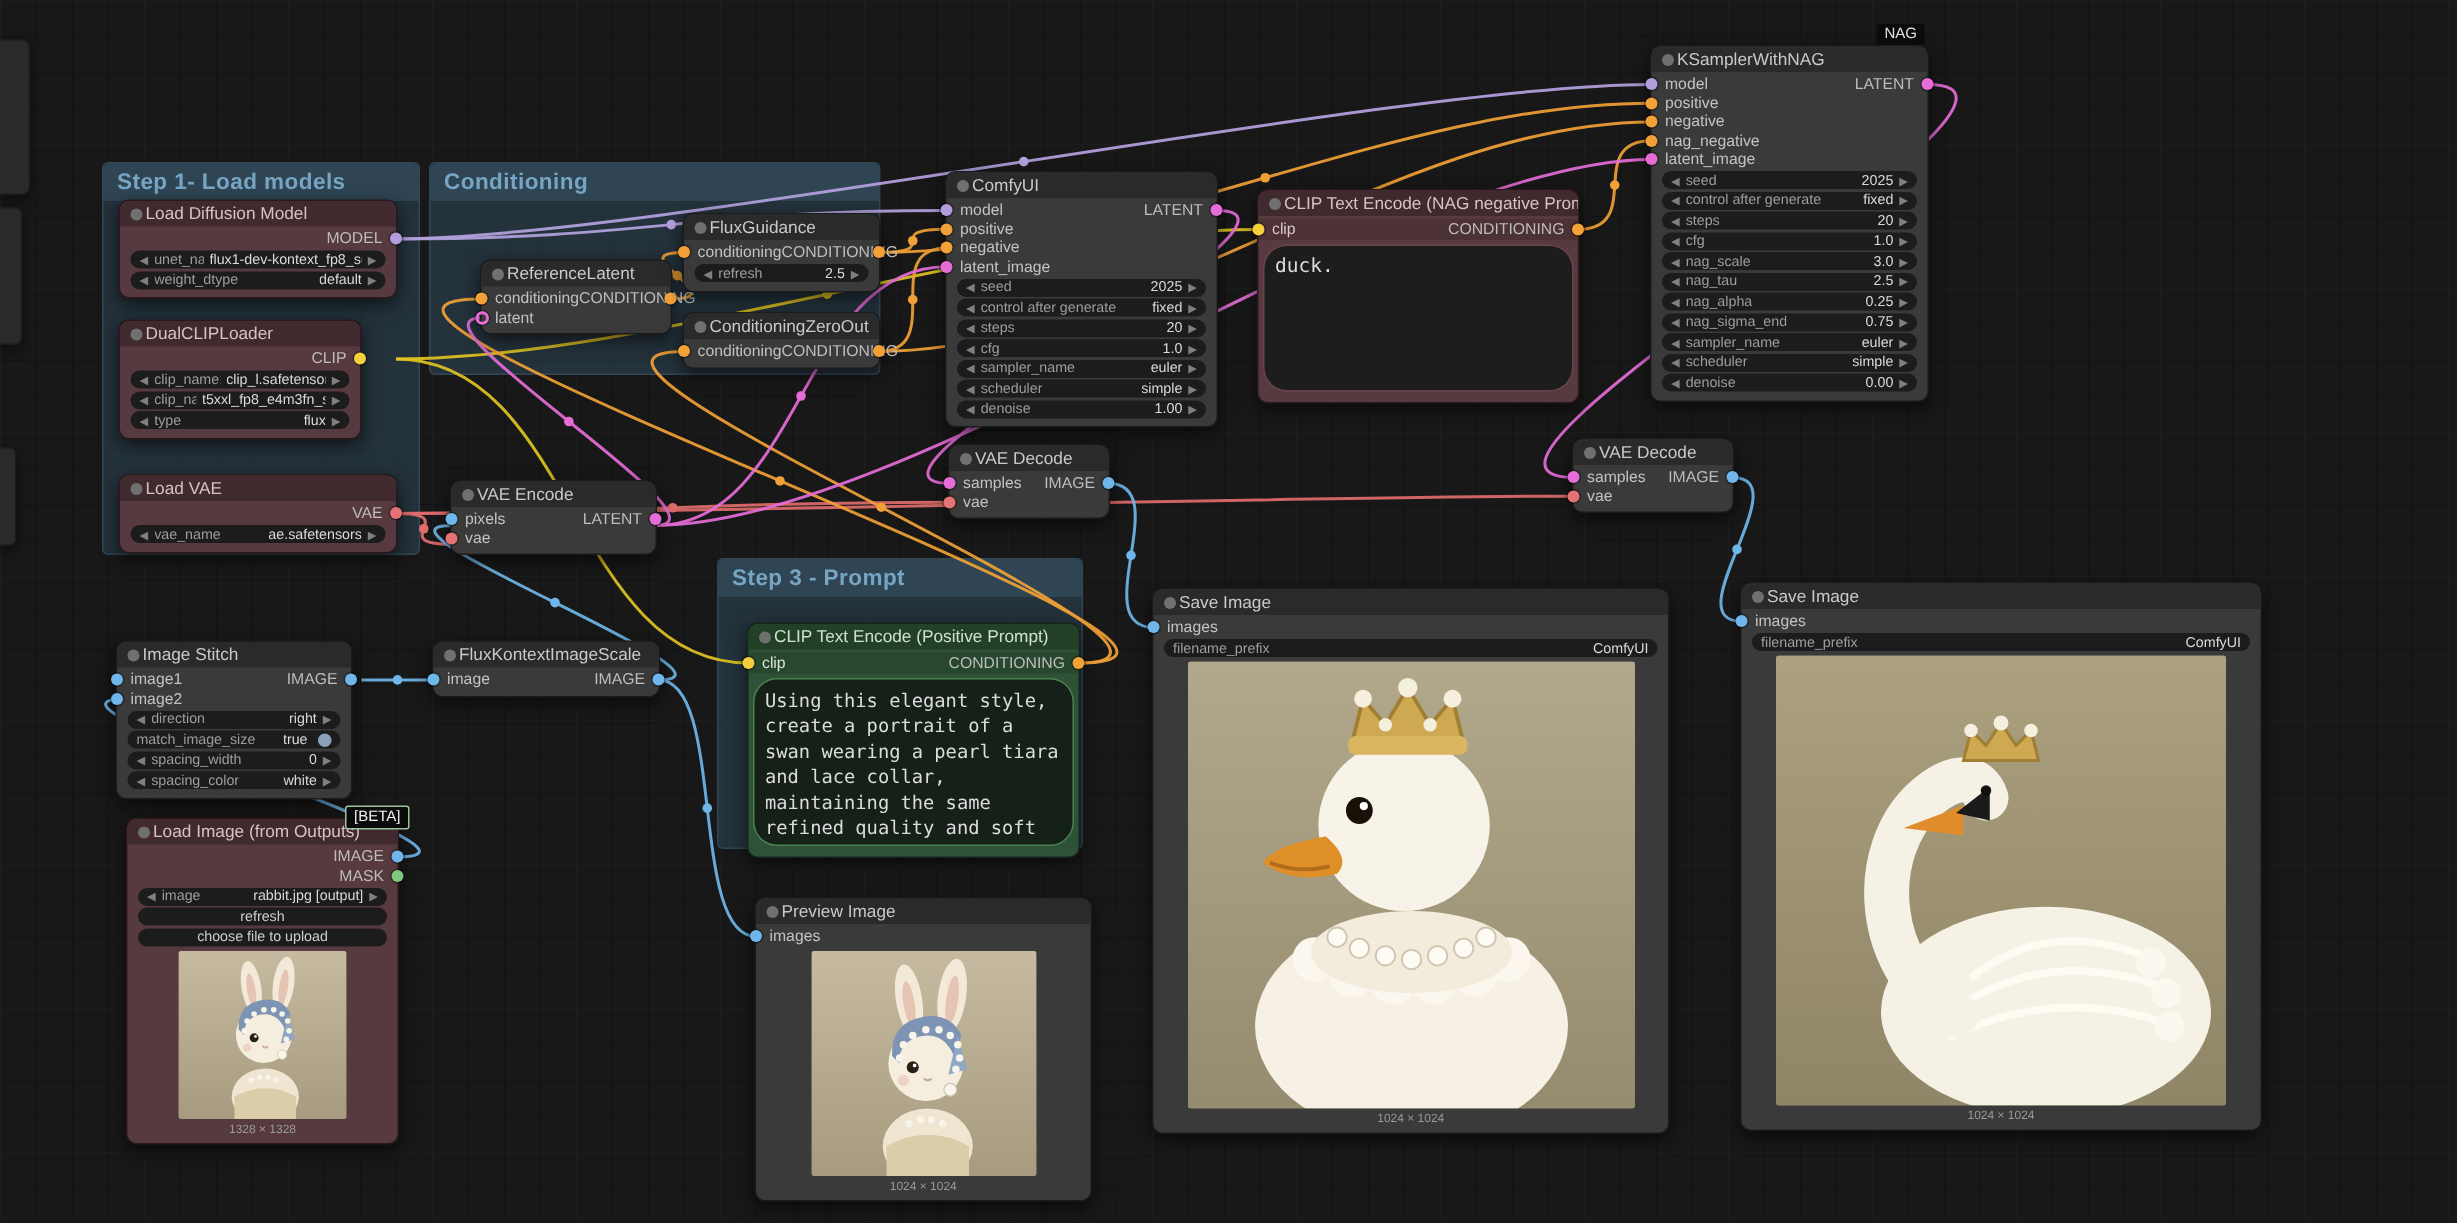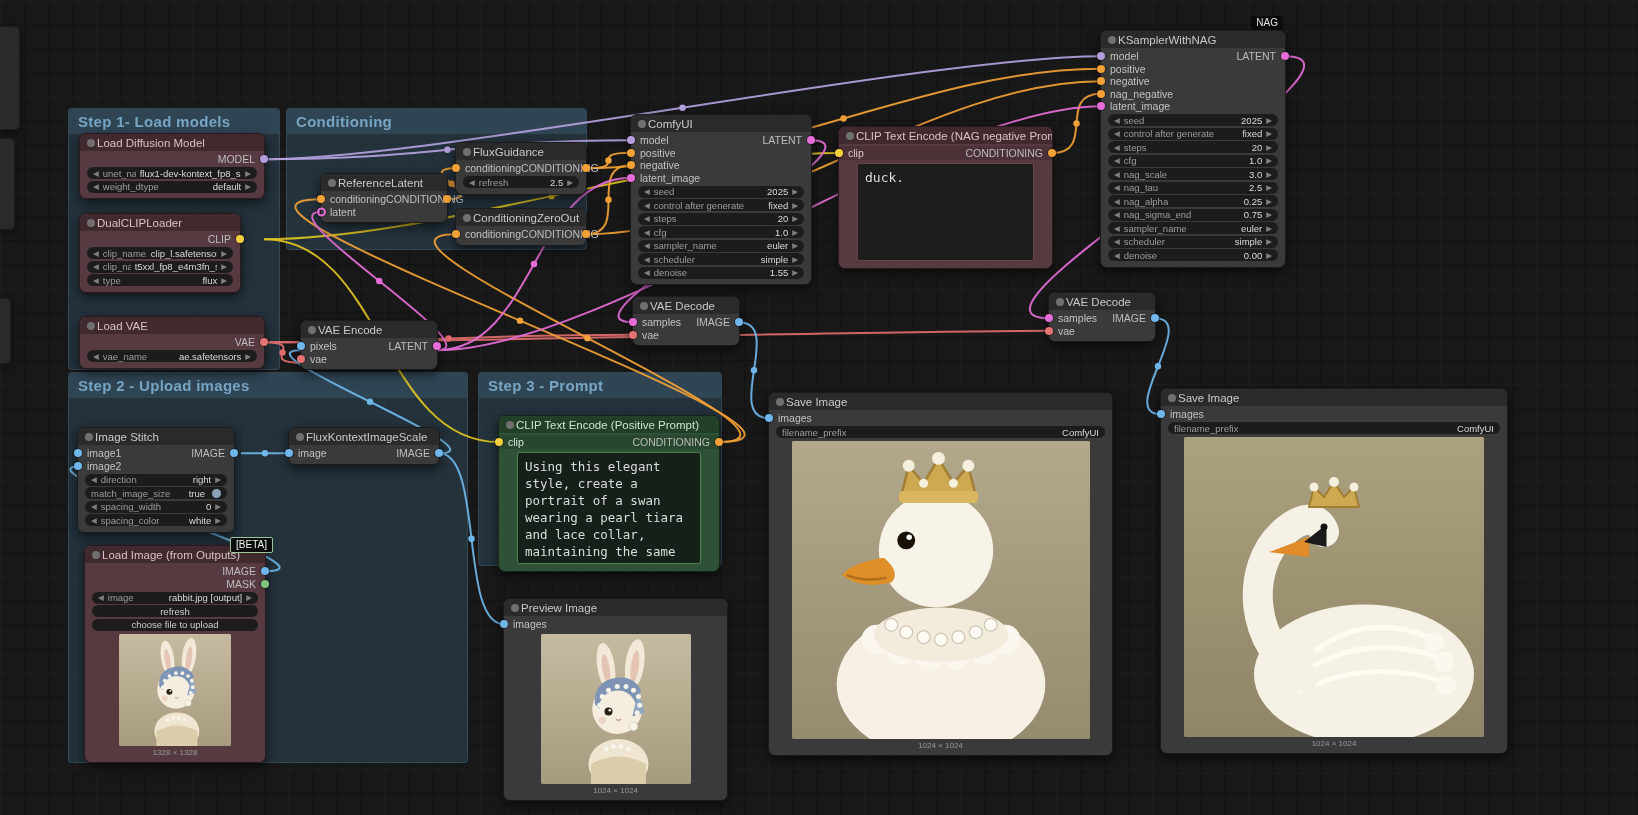--- a/index.html
+++ b/index.html
@@ -28,21 +28,21 @@
 .pdot{position:absolute;width:8px;height:8px;border-radius:50%;top:50%;transform:translateY(-50%);z-index:4;box-shadow:0 0 0 1px rgba(0,0,0,.35)}
 .pdot.in{left:-4px}.pdot.out{right:-4px}
 .pdot.ring{width:9px;height:9px;border:2px solid;background:transparent!important}
 .widget{height:12px;margin:1.5px 7px;background:#1c1c1c;border-radius:7px;display:flex;align-items:center;padding:0 6px;color:#b5b5b5;font-size:9.5px;gap:4px;overflow:hidden;white-space:nowrap}
 .warrow{color:#808080;font-size:7.5px;flex:none}
 .wlabel{color:#9d9d9d;overflow:hidden;flex:0 1 auto}
 .wvalue{margin-left:auto;color:#dadada;overflow:hidden;flex:0 1 auto}
 .widget.btn{justify-content:center}
 .widget.btn .wlabel{color:#cfcfcf;margin:12px auto}
 .knob{width:9px;height:9px;border-radius:50%;background:#8ba2b8;margin-left:3px;flex:none}
-.wtext{margin:3px 18px;background:#161616;border-radius:2px;padding:5px 7px;font-family:"DejaVu Sans Mono",monospace;font-size:12.5px;line-height:17px;color:#dcdcdc;white-space:pre-wrap;overflow:hidden}
+.wtext{margin:3px 3px;background:#161616;border-radius:16px;padding:5px 7px;font-family:"DejaVu Sans Mono",monospace;font-size:12.5px;line-height:17px;color:#dcdcdc;white-space:pre-wrap;overflow:hidden}
 .theme-green .wtext{background:#152019;border:1px solid #49814f;height:112px}
 .theme-red .wtext{background:#1d1d1d;border:1px solid #6b4348;height:98px;font-size:13px}
 .wimage{margin:3px 7px 1px;text-align:center}
 .imgbox{margin:0 auto;border-radius:2px;overflow:hidden;background:#8e8670}
 .imgbox svg{display:block;width:100%;height:100%}
 .caption{font-size:8px;color:#9a9a9a;margin-top:2px}
 .badge{position:absolute;top:-15px;right:2px;background:#0b0b0b;color:#e4e4e4;font-size:10px;padding:0 5px;line-height:14px;border-radius:2px;z-index:5}
 .badge.beta{border:1px solid #9cc49c;color:#eef7ee;right:-8px;top:-9px}
 .stub{position:absolute;z-index:3;background:#2a2a2a;border:1px solid #1d1d1d;border-left:none;border-radius:0 5px 5px 0;box-shadow:0 3px 8px rgba(0,0,0,.5)}
 </style>
@@ -106,23 +106,20 @@
     </svg>
   <div class="stub" style="left:0;top:26px;width:20px;height:104px"></div>
   <div class="stub" style="left:0;top:138px;width:15px;height:92px"></div>
   <div class="stub" style="left:0;top:298px;width:11px;height:66px"></div>
 <div class="group" style="left: 68px; top: 108px; width: 212px; height: 262px;">
       <div class="gtitle">Step 1- Load models</div>
     </div>
     <div class="group" style="left: 286px; top: 108px; width: 301px; height: 142px;">
       <div class="gtitle">Conditioning</div>
     </div>
-    <div class="group" style="left: 68px; top: 372px; width: 400px; height: 391px;">
-      <div class="gtitle">Step 2 - Upload images</div>
-    </div>
     <div class="group" style="left: 478px; top: 372px; width: 244px; height: 194px;">
       <div class="gtitle">Step 3 - Prompt</div>
     </div>
     <div class="node theme-red" style="left: 79px; top: 133px; width: 186px;">
       <div class="ntitle">
         <span class="ndot"></span>
         <span class="ntext">Load Diffusion Model</span>
       </div>
       <div class="nbody">
         <div class="iorow">
@@ -306,21 +303,21 @@
         </div>
         <div class="widget combo">
           <span class="warrow">◀</span>
           <span class="wlabel">scheduler</span>
           <span class="wvalue">simple</span>
           <span class="warrow">▶</span>
         </div>
         <div class="widget combo">
           <span class="warrow">◀</span>
           <span class="wlabel">denoise</span>
-          <span class="wvalue">1.55</span>
+          <span class="wvalue">1.00</span>
           <span class="warrow">▶</span>
         </div>
       </div>
     </div>
     <div class="node theme-red" style="left: 838px; top: 126px; width: 215px;">
       <div class="ntitle">
         <span class="ndot"></span>
         <span class="ntext">CLIP Text Encode (NAG negative Prompt)</span>
       </div>
       <div class="nbody">

